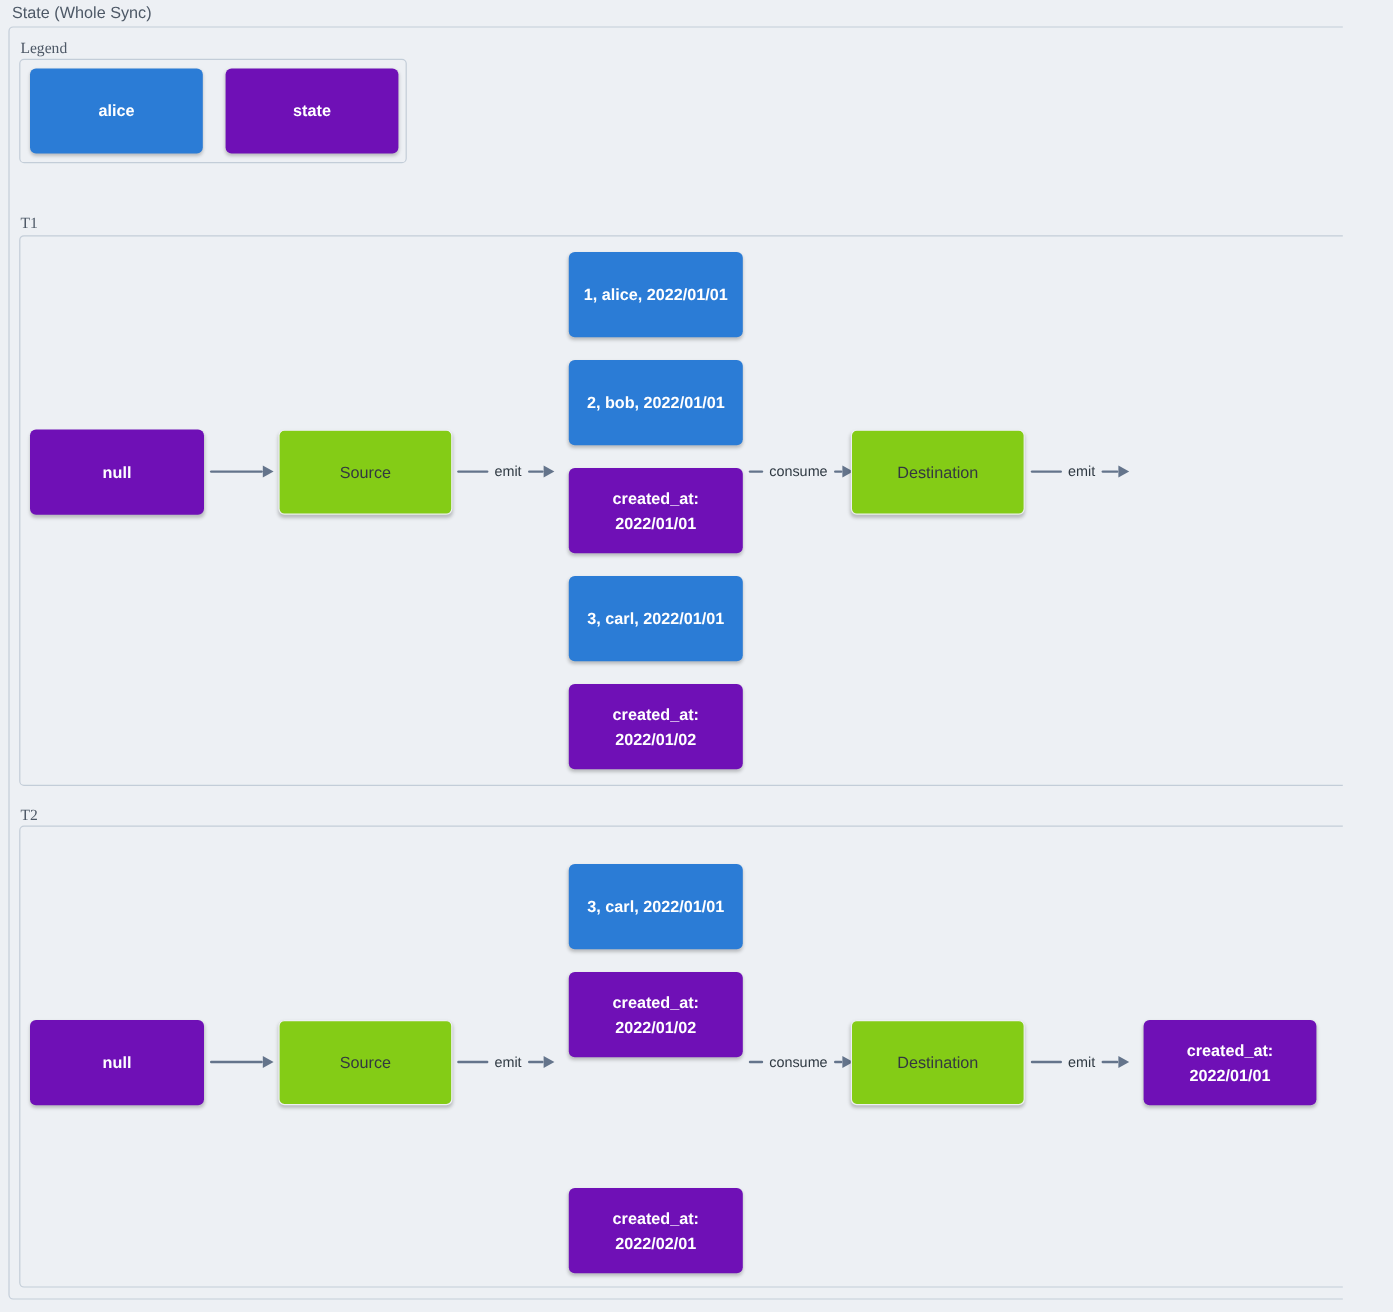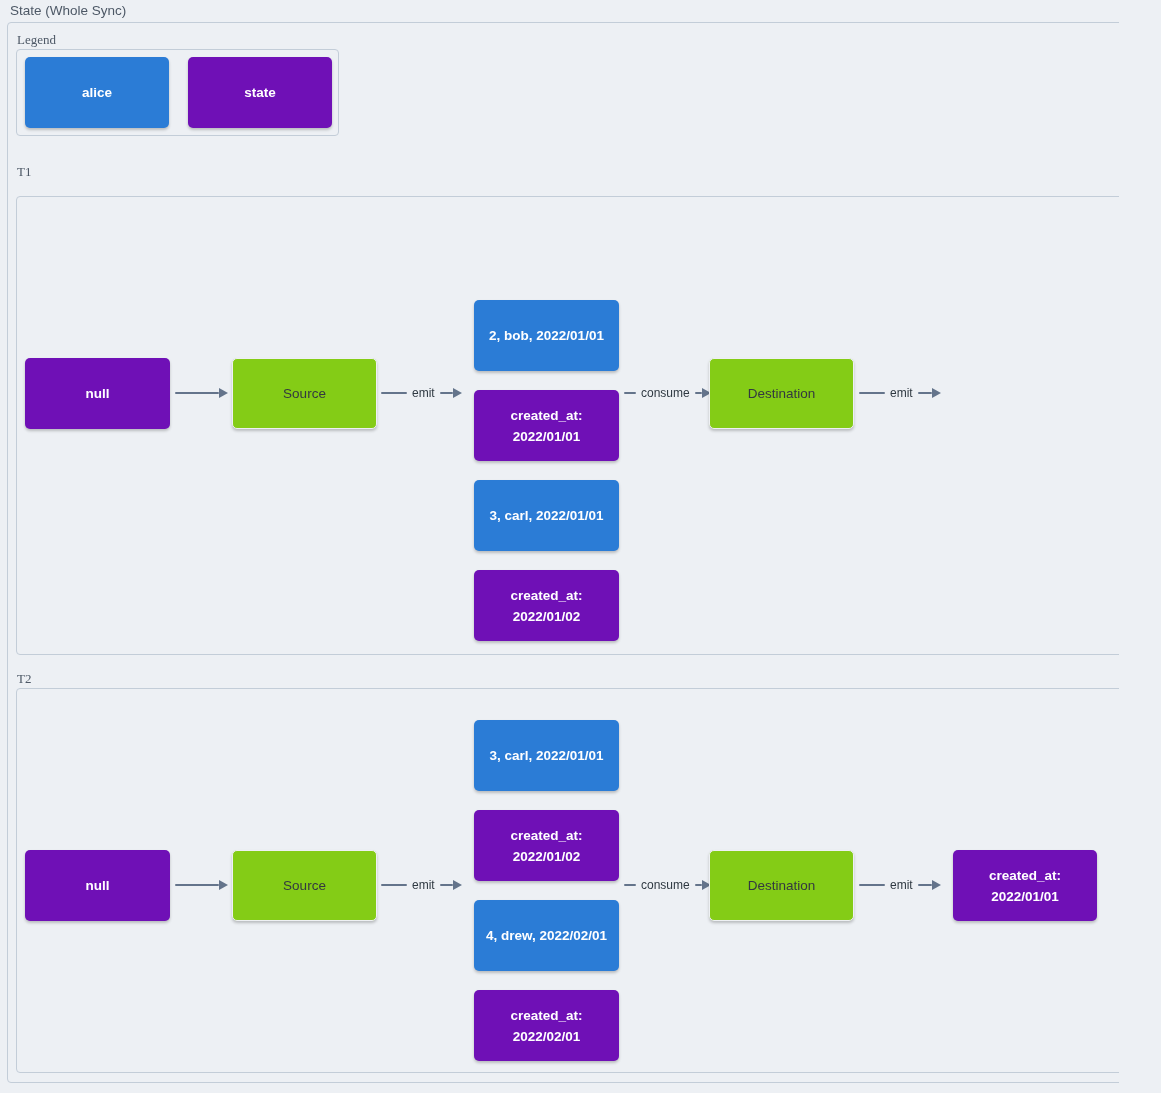--- a/index.html
+++ b/index.html
@@ -50,21 +50,21 @@
 
   <div class="group-label" style="left:17px;top:32px;">Legend</div>
   <div class="group" style="left:16px;top:49px;width:323px;height:87px;"></div>
   <div class="node record" style="left:25px;top:57px;width:144px;">
     <span class="line">alice</span>
   </div>
   <div class="node state" style="left:188px;top:57px;width:144px;text-align:center;">
     <span class="line">state</span>
   </div>
 
-  <div class="group-label" style="left:17px;top:164px;">T1</div>
+  <div class="group-label" style="left:17px;top:178px;">T1</div>
   <div class="group" style="left:16px;top:196px;width:1117px;height:459px;"></div>
 
   <div class="node state" style="left:25px;top:358px;">
     <span class="line">null</span>
   </div>
 
   <div class="arrow" style="left:175px;top:385px;">
     <span class="seg" style="width:44px;"></span>
     <span class="head"></span>
   </div>
@@ -73,20 +73,24 @@
     <span class="line">Source</span>
   </div>
 
   <div class="arrow" style="left:381px;top:385px;">
     <span class="seg" style="width:26px;"></span>
     <span class="arrow-label">emit</span>
     <span class="seg" style="width:13px;"></span>
     <span class="head"></span>
   </div>
 
+  <div class="node record" style="left:474px;top:210px;">
+    <span class="line">1, alice, 2022/01/01</span>
+
+  </div>
   <div class="node record" style="left:474px;top:300px;">
     <span class="line">2, bob, 2022/01/01</span>
 
   </div>
   <div class="node state" style="left:474px;top:390px;">
     <span class="line">created_at:</span>
     <span class="line">2022/01/01</span>
   </div>
   <div class="node record" style="left:474px;top:480px;">
     <span class="line">3, carl, 2022/01/01</span>
@@ -139,24 +143,20 @@
   </div>
 
   <div class="node record" style="left:474px;top:720px;">
     <span class="line">3, carl, 2022/01/01</span>
 
   </div>
   <div class="node state" style="left:474px;top:810px;">
     <span class="line">created_at:</span>
     <span class="line">2022/01/02</span>
   </div>
-  <div class="node record" style="left:474px;top:900px;">
-    <span class="line">4, drew, 2022/02/01</span>
-
-  </div>
   <div class="node state" style="left:474px;top:990px;">
     <span class="line">created_at:</span>
     <span class="line">2022/02/01</span>
   </div>
 
   <div class="arrow" style="left:624px;top:877px;">
     <span class="seg" style="width:12px;"></span>
     <span class="arrow-label">consume</span>
     <span class="seg" style="width:7px;"></span>
     <span class="head"></span>

